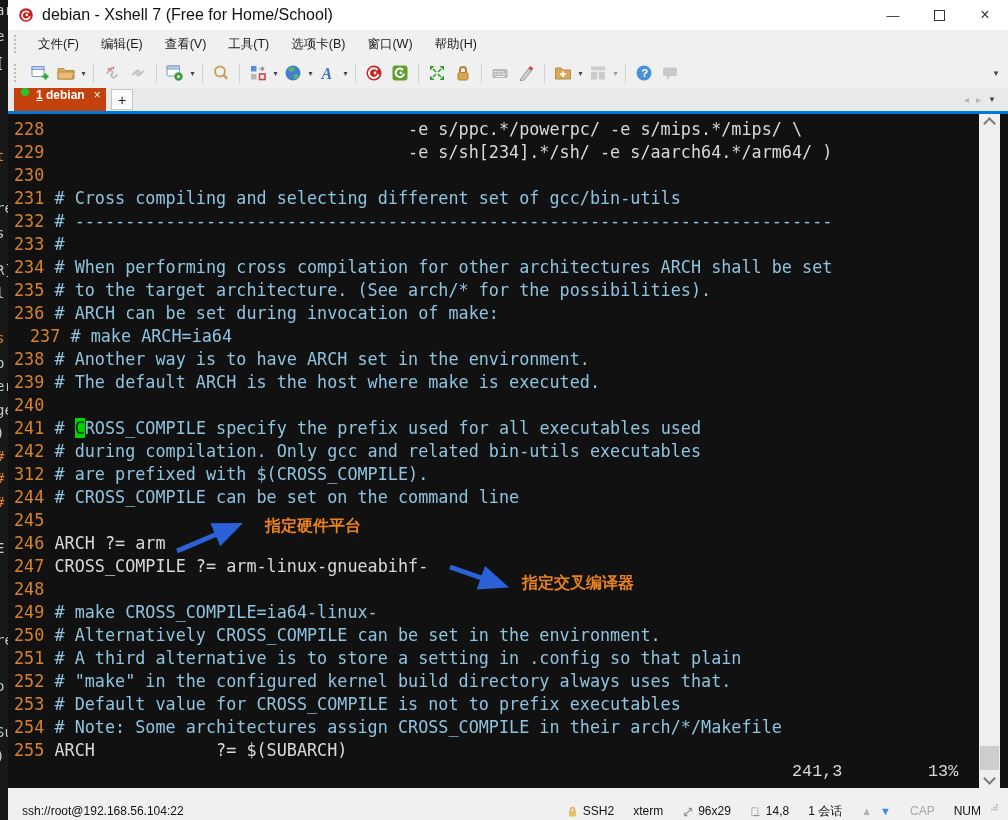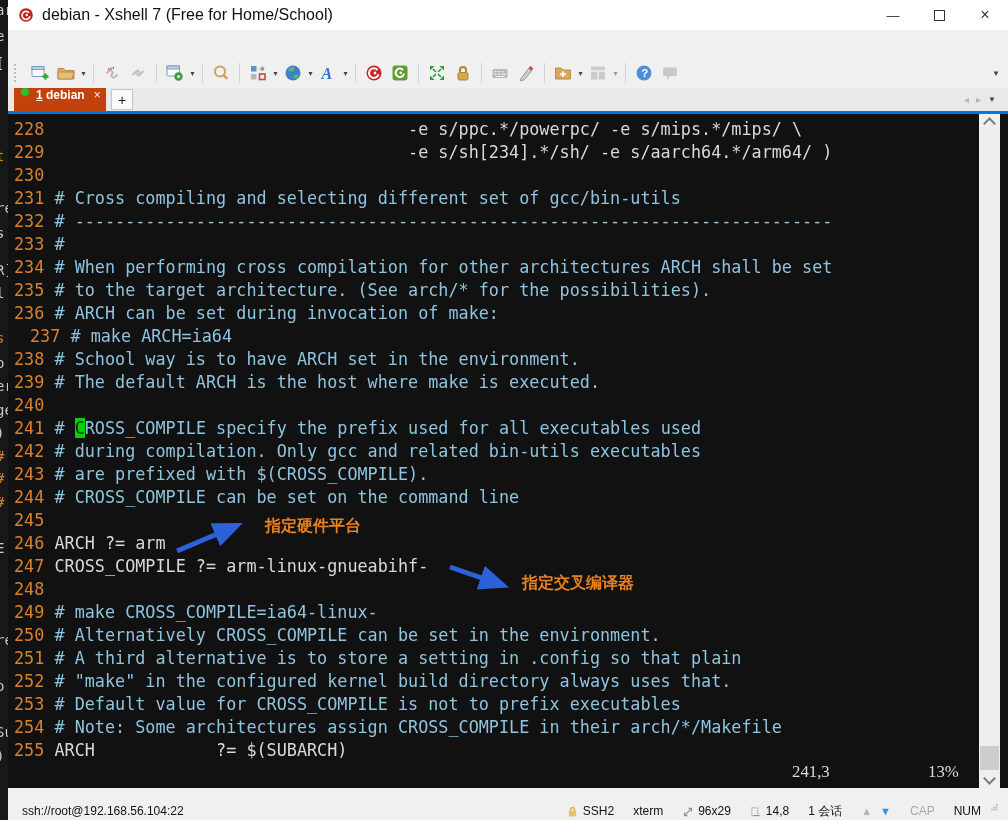--- a/index.html
+++ b/index.html
@@ -46,21 +46,21 @@
   .tab-nav .dd{color:#444;font-size:8px;}
   .accent{position:absolute;left:0;top:111px;width:100%;height:3px;background:#0078d7;}
 
   
   .term{position:absolute;left:0;top:114px;width:100%;height:674px;background:#111111;overflow:hidden;}
   .trow{position:absolute;left:6px;white-space:pre;font-family:"DejaVu Sans Mono",monospace;font-size:16.8px;line-height:23px;}
   .lnum{color:#d9822e;}
   .ccode{color:#d9d9d9;}
   .ccomment{color:#8fc4e0;}
   .cursor{background:#00d400;color:#032903;}
-  .ruler{position:absolute;top:648px;font-family:Liberation Serif, serif;font-size:16.8px;color:#dadada;white-space:pre;}
+  .ruler{position:absolute;top:648px;font-family:Liberation Mono, monospace;font-size:16.8px;color:#dadada;white-space:pre;}
   .ann{position:absolute;color:#e8821e;font-size:16px;font-weight:bold;white-space:pre;}
   .ann1{left:257px;top:402px;}
   .ann2{left:514px;top:459px;}
   .overlay{position:absolute;left:0;top:0;pointer-events:none;}
 
   
   .vscroll{position:absolute;right:8px;top:0;width:21px;height:674px;background:#efefef;}
   .vs-btn{position:absolute;left:0;width:21px;height:15px;display:flex;align-items:center;justify-content:center;}
   .chev{width:7px;height:7px;border-left:2px solid #7a7a7a;border-top:2px solid #7a7a7a;}
   .chev.up{transform:rotate(45deg);margin-top:4px;}
@@ -125,20 +125,32 @@
         </div>
       <div class="win-btn max">
           <span></span>
         </div>
       <div class="win-btn" style="font-size:16px;">
           <span>×</span>
         </div>
     </div>
   </div>
 
+  <div class="menubar">
+    <div class="grip"></div>
+    <div style="display:flex;">
+        <span class="menu-item">文件(F)</span>
+        <span class="menu-item">编辑(E)</span>
+        <span class="menu-item">查看(V)</span>
+        <span class="menu-item">工具(T)</span>
+        <span class="menu-item">选项卡(B)</span>
+        <span class="menu-item">窗口(W)</span>
+        <span class="menu-item">帮助(H)</span>
+      </div>
+  </div>
 
   <div class="toolbar">
     <div class="grip"></div>
 
     <span class="tb-ico">
       <svg width="20" height="20" viewBox="0 0 20 20">
         <rect x="2" y="3.5" width="12" height="10" rx="1" fill="#fdfdfd" stroke="#7a9cc4"></rect>
         <rect x="2" y="3.5" width="12" height="3" fill="#bcd2ea" stroke="#7a9cc4"></rect>
         <path d="M12.5 13.5 h6 M15.5 10.5 v6" stroke="#2daa2d" stroke-width="2.4"></path>
       </svg>
@@ -321,26 +333,26 @@
         <div class="trow" style="top: 4px;"><span class="lnum">228 </span><span class="ccode">                                   -e s/ppc.*/powerpc/ -e s/mips.*/mips/ \</span></div>
         <div class="trow" style="top: 27px;"><span class="lnum">229 </span><span class="ccode">                                   -e s/sh[234].*/sh/ -e s/aarch64.*/arm64/ )</span></div>
         <div class="trow" style="top: 50px;"><span class="lnum">230 </span><span class="ccode"></span></div>
         <div class="trow" style="top: 73px;"><span class="lnum">231 </span><span class="ccomment"># Cross compiling and selecting different set of gcc/bin-utils</span></div>
         <div class="trow" style="top: 96px;"><span class="lnum">232 </span><span class="ccomment"># ---------------------------------------------------------------------------</span></div>
         <div class="trow" style="top: 119px;"><span class="lnum">233 </span><span class="ccomment">#</span></div>
         <div class="trow" style="top: 142px;"><span class="lnum">234 </span><span class="ccomment"># When performing cross compilation for other architectures ARCH shall be set</span></div>
         <div class="trow" style="top: 165px;"><span class="lnum">235 </span><span class="ccomment"># to the target architecture. (See arch/* for the possibilities).</span></div>
         <div class="trow" style="top: 188px;"><span class="lnum">236 </span><span class="ccomment"># ARCH can be set during invocation of make:</span></div>
         <div class="trow" style="top: 211px; margin-left: 16px;"><span class="lnum">237 </span><span class="ccomment"># make ARCH=ia64</span></div>
-        <div class="trow" style="top: 234px;"><span class="lnum">238 </span><span class="ccomment"># School way is to have ARCH set in the environment.</span></div>
+        <div class="trow" style="top: 234px;"><span class="lnum">238 </span><span class="ccomment"># Another way is to have ARCH set in the environment.</span></div>
         <div class="trow" style="top: 257px;"><span class="lnum">239 </span><span class="ccomment"># The default ARCH is the host where make is executed.</span></div>
         <div class="trow" style="top: 280px;"><span class="lnum">240 </span><span class="ccode"></span></div>
         <div class="trow" style="top: 303px;"><span class="lnum">241 </span><span class="ccomment"># </span><span class="cursor">C</span><span class="ccomment">ROSS_COMPILE specify the prefix used for all executables used</span></div>
         <div class="trow" style="top: 326px;"><span class="lnum">242 </span><span class="ccomment"># during compilation. Only gcc and related bin-utils executables</span></div>
-        <div class="trow" style="top: 349px;"><span class="lnum">243 </span><span class="ccomment"># are prefixed with $(CROSS_COMPILE).</span></div>
+        <div class="trow" style="top: 349px;"><span class="lnum">312 </span><span class="ccomment"># are prefixed with $(CROSS_COMPILE).</span></div>
         <div class="trow" style="top: 372px;"><span class="lnum">244 </span><span class="ccomment"># CROSS_COMPILE can be set on the command line</span></div>
         <div class="trow" style="top: 395px;"><span class="lnum">245 </span><span class="ccode"></span></div>
         <div class="trow" style="top: 418px;"><span class="lnum">246 </span><span class="ccode">ARCH ?= arm</span></div>
         <div class="trow" style="top: 441px;"><span class="lnum">247 </span><span class="ccode">CROSS_COMPILE ?= arm-linux-gnueabihf-</span></div>
         <div class="trow" style="top: 464px;"><span class="lnum">248 </span><span class="ccode"></span></div>
         <div class="trow" style="top: 487px;"><span class="lnum">249 </span><span class="ccomment"># make CROSS_COMPILE=ia64-linux-</span></div>
         <div class="trow" style="top: 510px;"><span class="lnum">250 </span><span class="ccomment"># Alternatively CROSS_COMPILE can be set in the environment.</span></div>
         <div class="trow" style="top: 533px;"><span class="lnum">251 </span><span class="ccomment"># A third alternative is to store a setting in .config so that plain</span></div>
         <div class="trow" style="top: 556px;"><span class="lnum">252 </span><span class="ccomment"># "make" in the configured kernel build directory always uses that.</span></div>
         <div class="trow" style="top: 579px;"><span class="lnum">253 </span><span class="ccomment"># Default value for CROSS_COMPILE is not to prefix executables</span></div>

